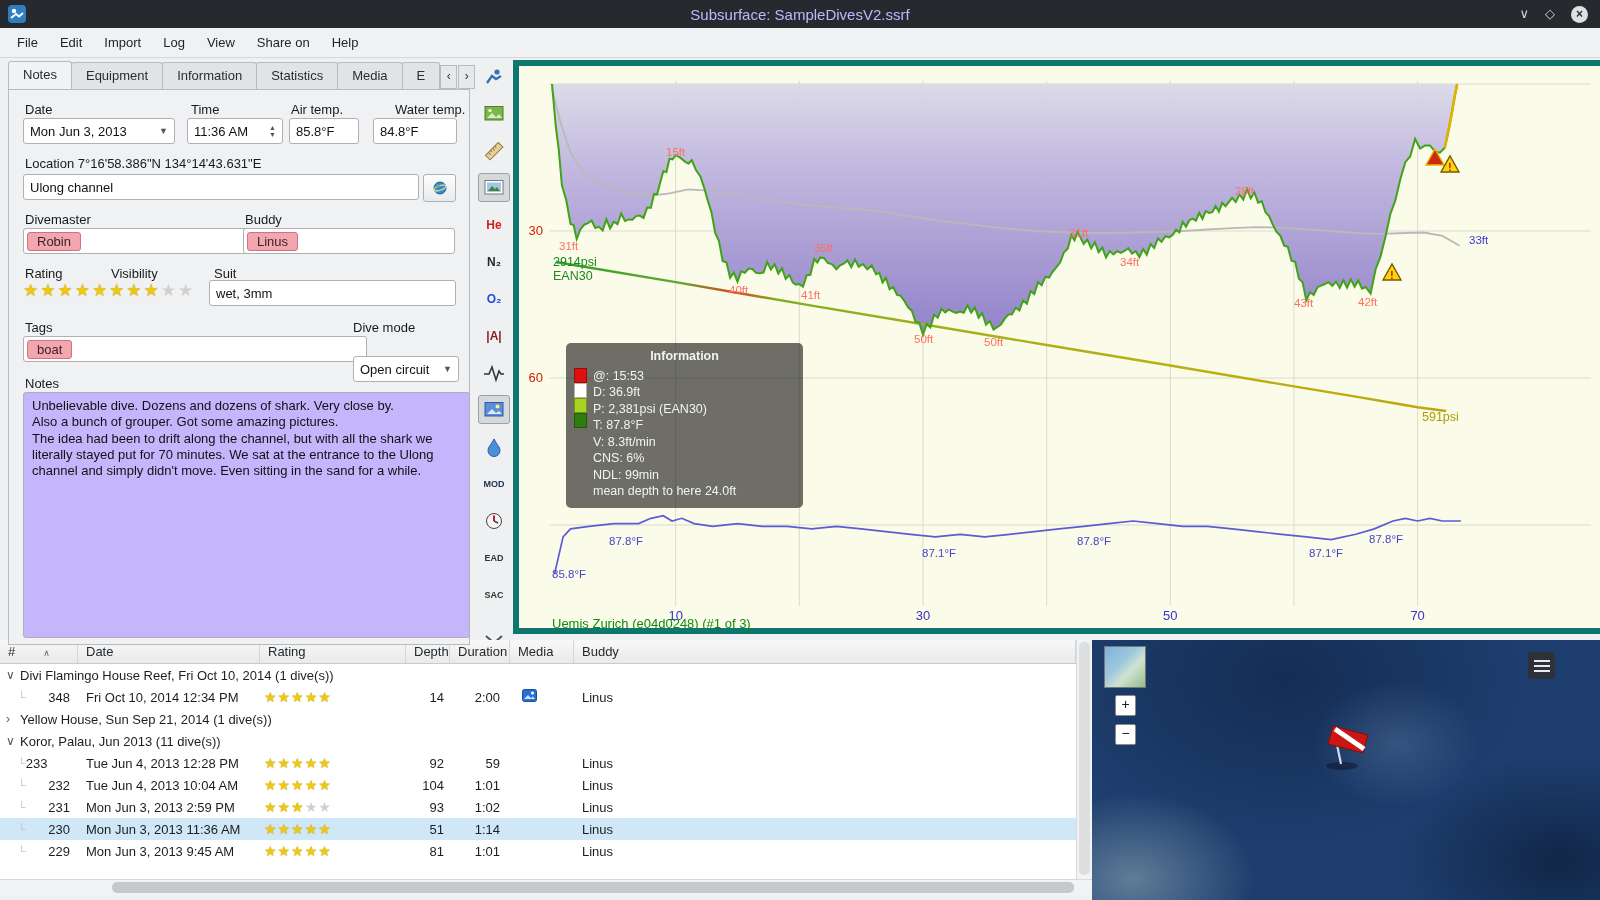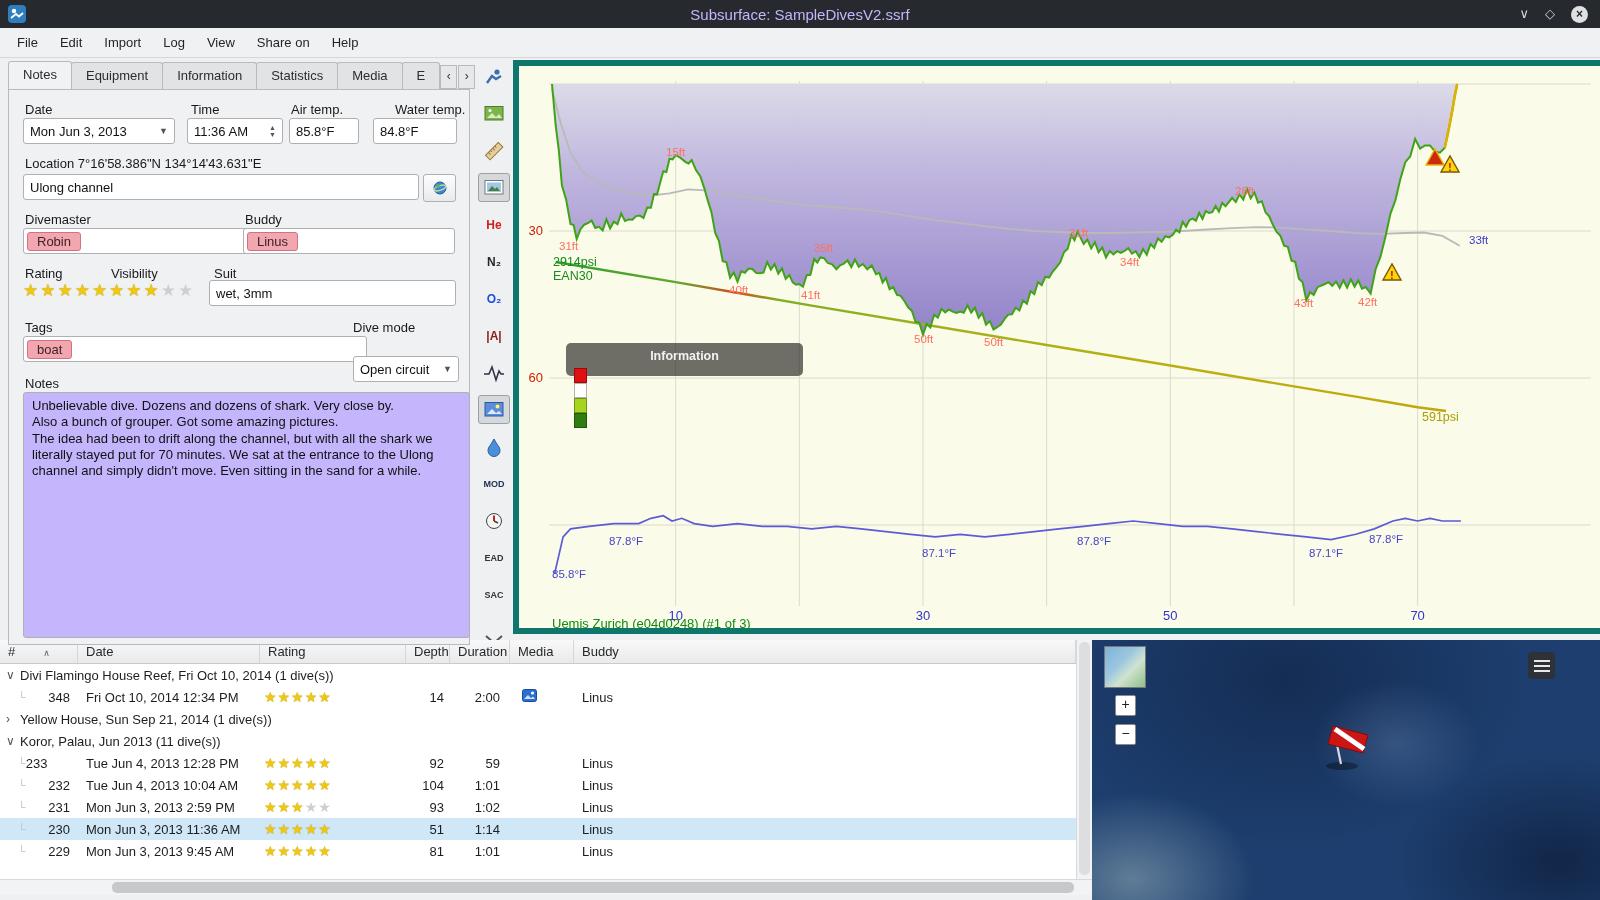--- a/index.html
+++ b/index.html
@@ -339,20 +339,30 @@
       <text x="873" y="212.5" fill="#a01010" font-size="10" font-family="Liberation Sans, sans-serif" text-anchor="middle" font-weight="bold">!</text>
     </svg>
   <div class="infobox">
     <div class="ib-title">Information</div>
     <div class="ib-legend" id="ib-legend">
         <div style="background: rgb(224, 16, 16); border: 1px solid rgba(0, 0, 0, 0.3);"></div>
         <div style="background: rgb(255, 255, 255); border: 1px solid rgba(0, 0, 0, 0.3);"></div>
         <div style="background: rgb(166, 212, 32); border: 1px solid rgba(0, 0, 0, 0.3);"></div>
         <div style="background: rgb(46, 125, 14); border: 1px solid rgba(0, 0, 0, 0.3);"></div>
       </div>
+    <div id="ib-lines">
+        <div>@: 15:53</div>
+        <div>D: 36.9ft</div>
+        <div>P: 2,381psi (EAN30)</div>
+        <div>T: 87.8°F</div>
+        <div>V: 8.3ft/min</div>
+        <div>CNS: 6%</div>
+        <div>NDL: 99min</div>
+        <div>mean depth to here 24.0ft</div>
+      </div>
   </div>
 </div>
 
 <div class="divelist" id="divelist">
     <div class="dl-header">
       <div class="dl-hcell" style="width: 78px;">#<span style="margin-left: 28px; font-size: 9px; color: rgb(102, 102, 102);">∧</span></div>
       <div class="dl-hcell" style="width: 182px;">Date</div>
       <div class="dl-hcell" style="width: 146px;">Rating</div>
       <div class="dl-hcell" style="width: 44px; text-align: right;">Depth</div>
       <div class="dl-hcell" style="width: 60px; text-align: right;">Duration</div>

